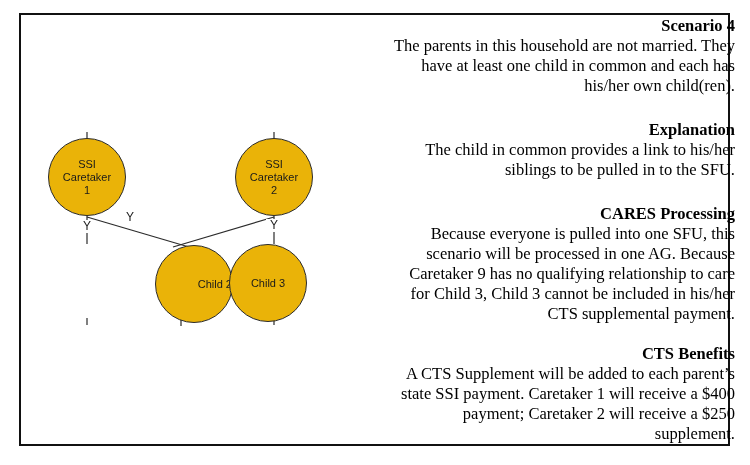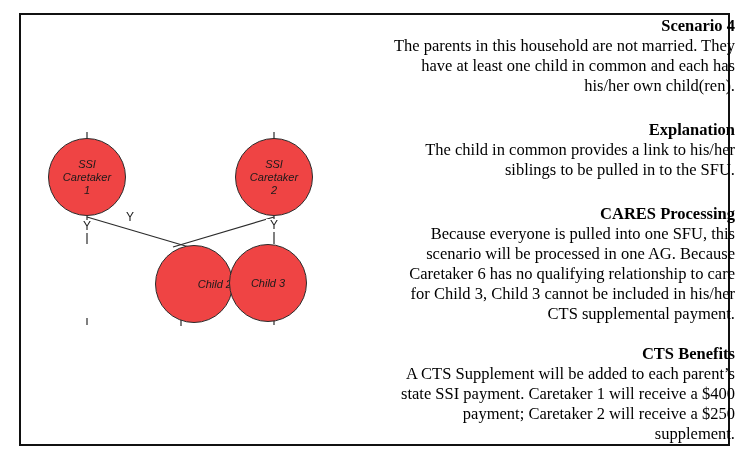--- a/index.html
+++ b/index.html
@@ -39,25 +39,24 @@
     left: 0;
     top: 0;
   }
   .node {
     position: absolute;
     width: 78px;
     height: 78px;
     border: 1.5px solid #2b2b2b;
     border-radius: 50%;
     box-sizing: border-box;
-    background: #ef4444;
+    background: #eab308;
     display: flex;
     align-items: center;
     justify-content: center;
-    font-style: italic;
   }
   .node-label {
     font-family: "Liberation Sans", sans-serif;
     font-size: 11px;
     line-height: 13px;
     color: #1a1a1a;
     text-align: center;
     white-space: pre-line;
   }
   .node.caretaker1 { left: 27px;  top: 123px; }
@@ -152,21 +151,21 @@
       </div>
       <div class="section">
         <div class="sec-heading">Explanation</div>
         <div class="sec-body">The child in common provides a link to his/her
 siblings to be pulled in to the SFU.</div>
       </div>
       <div class="section tight">
         <div class="sec-heading">CARES Processing</div>
         <div class="sec-body">Because everyone is pulled into one SFU, this
 scenario will be processed in one AG. Because
-Caretaker 6 has no qualifying relationship to care
+Caretaker 9 has no qualifying relationship to care
 for Child 3, Child 3 cannot be included in his/her
 CTS supplemental payment.</div>
       </div>
       <div class="section">
         <div class="sec-heading">CTS Benefits</div>
         <div class="sec-body">A CTS Supplement will be added to each parent’s
 state SSI payment. Caretaker 1 will receive a $400
 payment; Caretaker 2 will receive a $250
 supplement.</div>
       </div>

